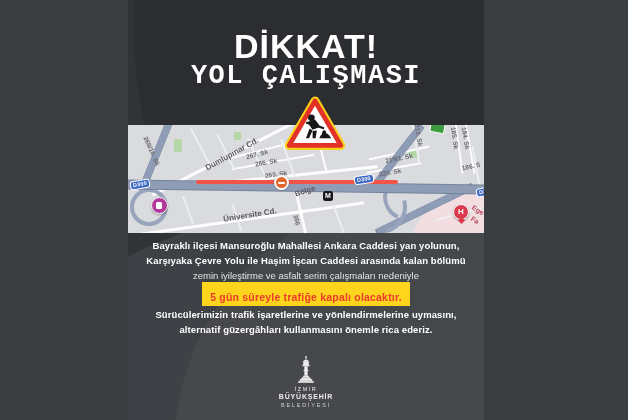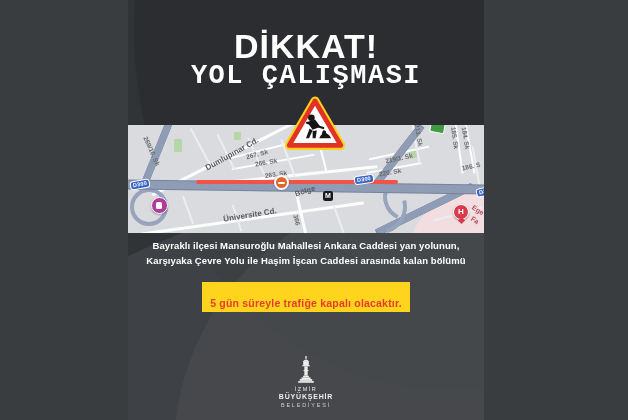--- a/index.html
+++ b/index.html
@@ -68,21 +68,21 @@
 
   
   .worksign{position:absolute;left:157px;top:95px;width:60px;height:57px;z-index:20;}
 
   
   .t-line{position:absolute;width:100%;text-align:center;color:#fff;}
   .t-b{font-size:9.5px;font-weight:bold;letter-spacing:.1px;}
   .t-r{font-size:9.5px;color:#e2e2e2;}
   .hl-wrap{position:absolute;top:282px;width:100%;text-align:center;}
   .hl{display:inline-block;background:#ffd41c;color:#ea3b2e;font-weight:bold;
-    font-size:10.5px;padding:15px 8px 3px;letter-spacing:.2px;}
+    font-size:10.5px;padding:9px 8px 3px;letter-spacing:.2px;}
 
   
   .logo{position:absolute;top:356px;width:100%;text-align:center;color:#ededee;}
   .logo svg{display:block;margin:0 auto;}
   .logo-l1{font-size:5.5px;letter-spacing:1.5px;margin-top:2px;}
   .logo-l2{font-size:7px;font-weight:bold;letter-spacing:.8px;margin-top:1px;}
   .logo-l3{font-size:5.5px;letter-spacing:1.8px;margin-top:1.5px;color:#cfd0d1;}
 </style>
 </head>
 <body>
@@ -173,22 +173,25 @@
         <path d="M41 56 L35 72 L40 72 L46 59 Z"></path>
         <path d="M46 60 L46 72 L51 72 L53 59 Z"></path>
         <path d="M57 72 Q66 55 77 72 Z"></path>
         <rect x="62" y="59" width="6" height="8" rx="2.5" transform="rotate(22 65 63)"></rect>
       </g>
     </svg>
   </div>
 
   <div class="t-line t-b" style="top:240px;">Bayraklı ilçesi Mansuroğlu Mahallesi Ankara Caddesi yan yolunun,</div>
   <div class="t-line t-b" style="top:255px;">Karşıyaka Çevre Yolu ile Haşim İşcan Caddesi arasında kalan bölümü</div>
+  <div class="t-line t-r" style="top:270px;">zemin iyileştirme ve asfalt serim çalışmaları nedeniyle</div>
   <div class="hl-wrap"><span class="hl">5 gün süreyle trafiğe kapalı olacaktır.</span></div>
 
+  <div class="t-line t-b" style="top:309px;">Sürücülerimizin trafik işaretlerine ve yönlendirmelerine uymasını,</div>
+  <div class="t-line t-b" style="top:324px;">alternatif güzergâhları kullanmasını önemle rica ederiz.</div>
 
   <div class="logo">
     <svg width="22" height="28" viewBox="0 0 20 34">
       <g fill="#ededee">
         <rect x="9.2" y="0" width="1.6" height="3.5"></rect>
         <path d="M6 7 Q10 1.5 14 7 Z"></path>
         <rect x="6.6" y="6.5" width="6.8" height="4.5"></rect>
         <rect x="5.6" y="11" width="8.8" height="1.5"></rect>
         <rect x="8" y="12.5" width="4" height="11.5"></rect>
         <rect x="7" y="17" width="6" height="1.2"></rect>

